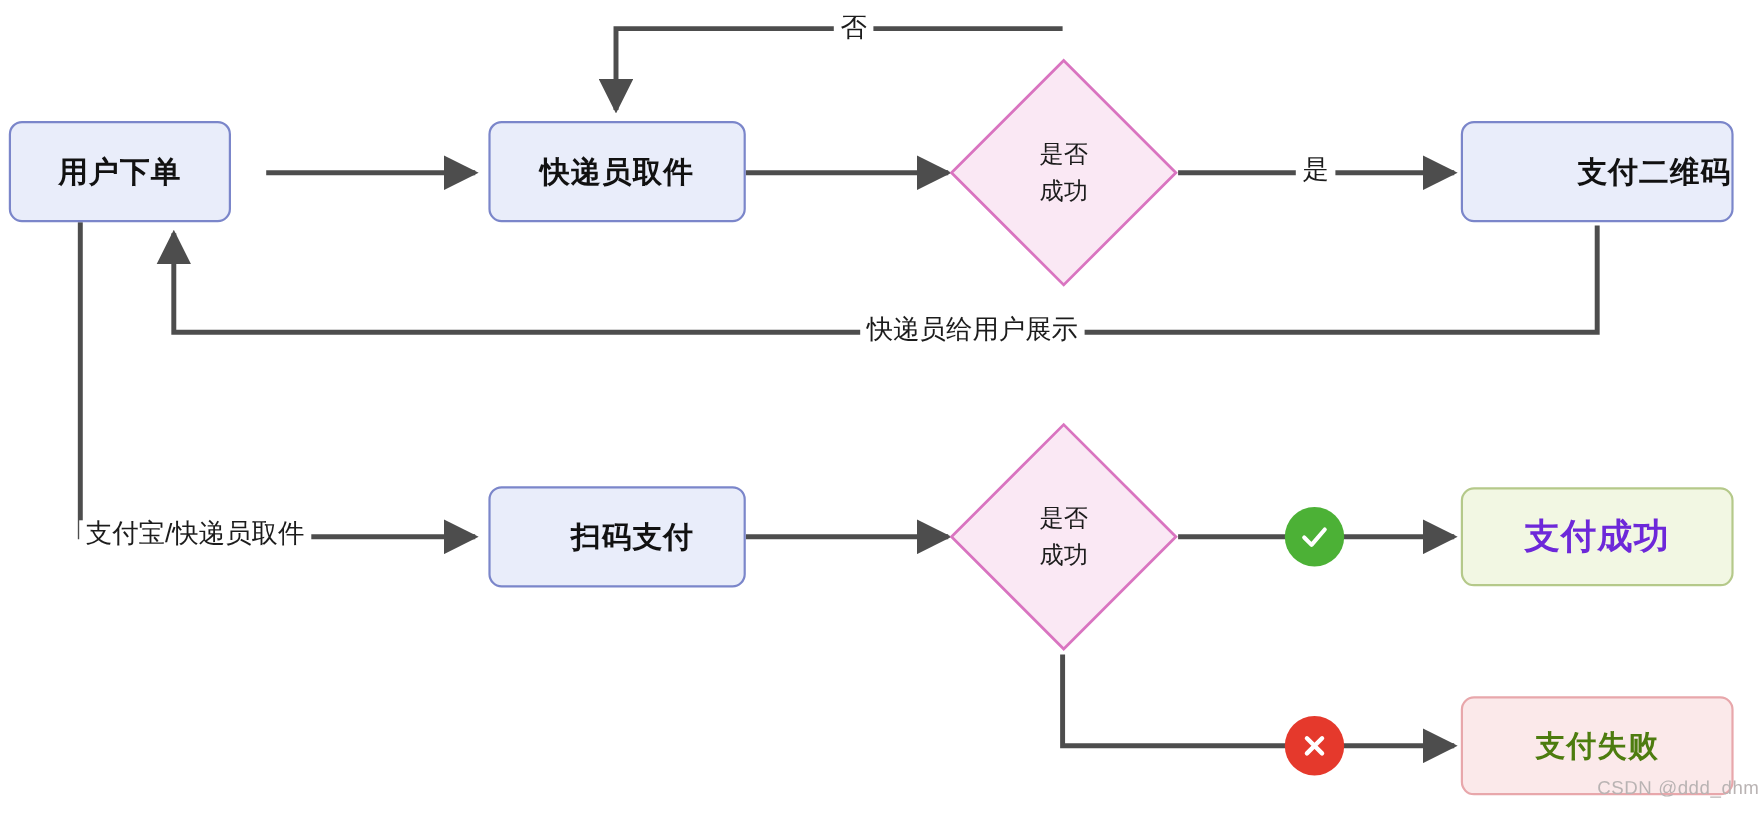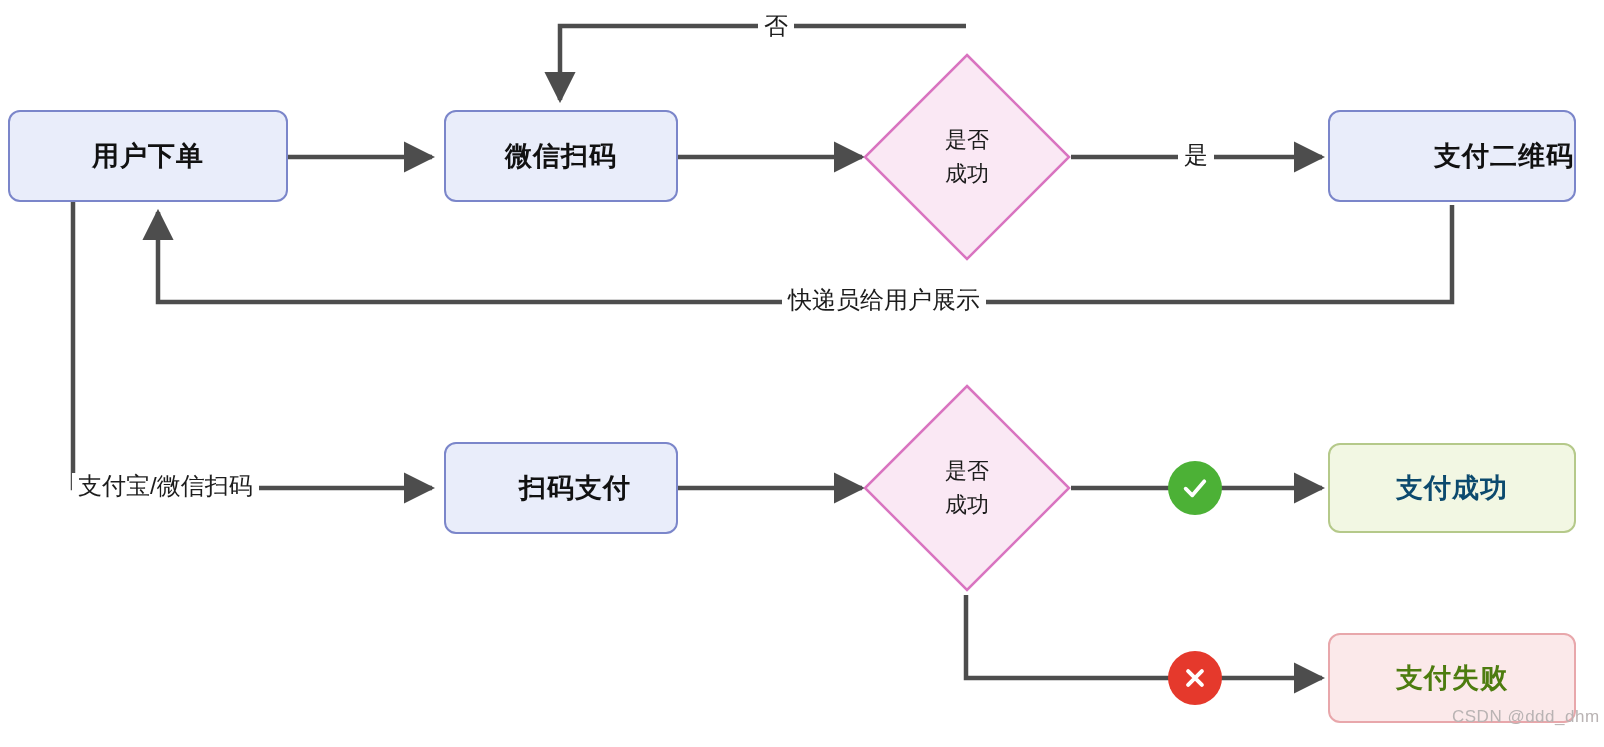--- a/index.html
+++ b/index.html
@@ -39,22 +39,22 @@
     font-weight: bold;
     font-size: 27px;
     color: #111111;
     letter-spacing: 1px;
   }
   .term-ok {
     border-radius: 12px;
     border: 2px solid #b5c98a;
     background: #f2f7e3;
     font-weight: bold;
-    font-size: 27px;
-    color: #0c4a6e;
+    font-size: 32px;
+    color: #6d28d9;
     letter-spacing: 1px;
   }
   .term-fail {
     border-radius: 12px;
     border: 2px solid #e8a7ab;
     background: #fbe9ea;
     font-weight: bold;
     font-size: 27px;
     color: #4d7c0f;
     letter-spacing: 1px;
@@ -131,26 +131,26 @@
       <path d="M 73 202 L 73 488 L 432 488" marker-end="url(#arrow)"></path>
 
       <path d="M 678 488 L 862 488" marker-end="url(#arrow)"></path>
 
       <path d="M 1071 488 L 1322 488" marker-end="url(#arrow)"></path>
 
       <path d="M 966 595 L 966 678 L 1322 678" marker-end="url(#arrow)"></path>
     </g>
   </svg>
 
-  <div class="node proc" style="left:8px; top:110px; width:280px; height:92px;">
+  <div class="node proc" style="left:8px; top:110px; width:202px; height:92px;">
     <span>用户下单</span>
   </div>
 
   <div class="node proc" style="left:444px; top:110px; width:234px; height:92px;">
-    <span>微信扫码</span>
+    <span>快递员取件</span>
   </div>
 
   <div class="node decision" style="left:862px; top:52px; width:210px; height:210px;">
     <svg class="dia-shape" viewBox="0 0 210 210">
       <polygon points="105,3 207,105 105,207 3,105" fill="#fae8f4" stroke="#d974c0" stroke-width="2.5"></polygon>
     </svg>
     <div class="dia-text">
       <div>是否</div>
       <div>成功</div>
     </div>
@@ -189,17 +189,17 @@
   </div>
   <div class="badge badge-fail" style="left:1168px; top:651px; width:54px; height:54px;">
     <svg viewBox="0 0 24 24" width="30" height="30">
       <path d="M6.5 6.5 L17.5 17.5 M17.5 6.5 L6.5 17.5" fill="none" stroke="#ffffff" stroke-width="3.2" stroke-linecap="round"></path>
     </svg>
   </div>
 
   <div class="edge-label" style="left:758px; top:13px;">否</div>
   <div class="edge-label" style="left:1178px; top:142px;">是</div>
   <div class="edge-label" style="left:782px; top:287px;text-align:center;">快递员给用户展示</div>
-  <div class="edge-label" style="left:72px; top:473px;">支付宝/微信扫码</div>
+  <div class="edge-label" style="left:72px; top:473px;">支付宝/快递员取件</div>
 
   <div class="watermark" style="left:1452px; top:707px;">CSDN @ddd_dhm</div>
 
 </div>
 
 </body></html>

